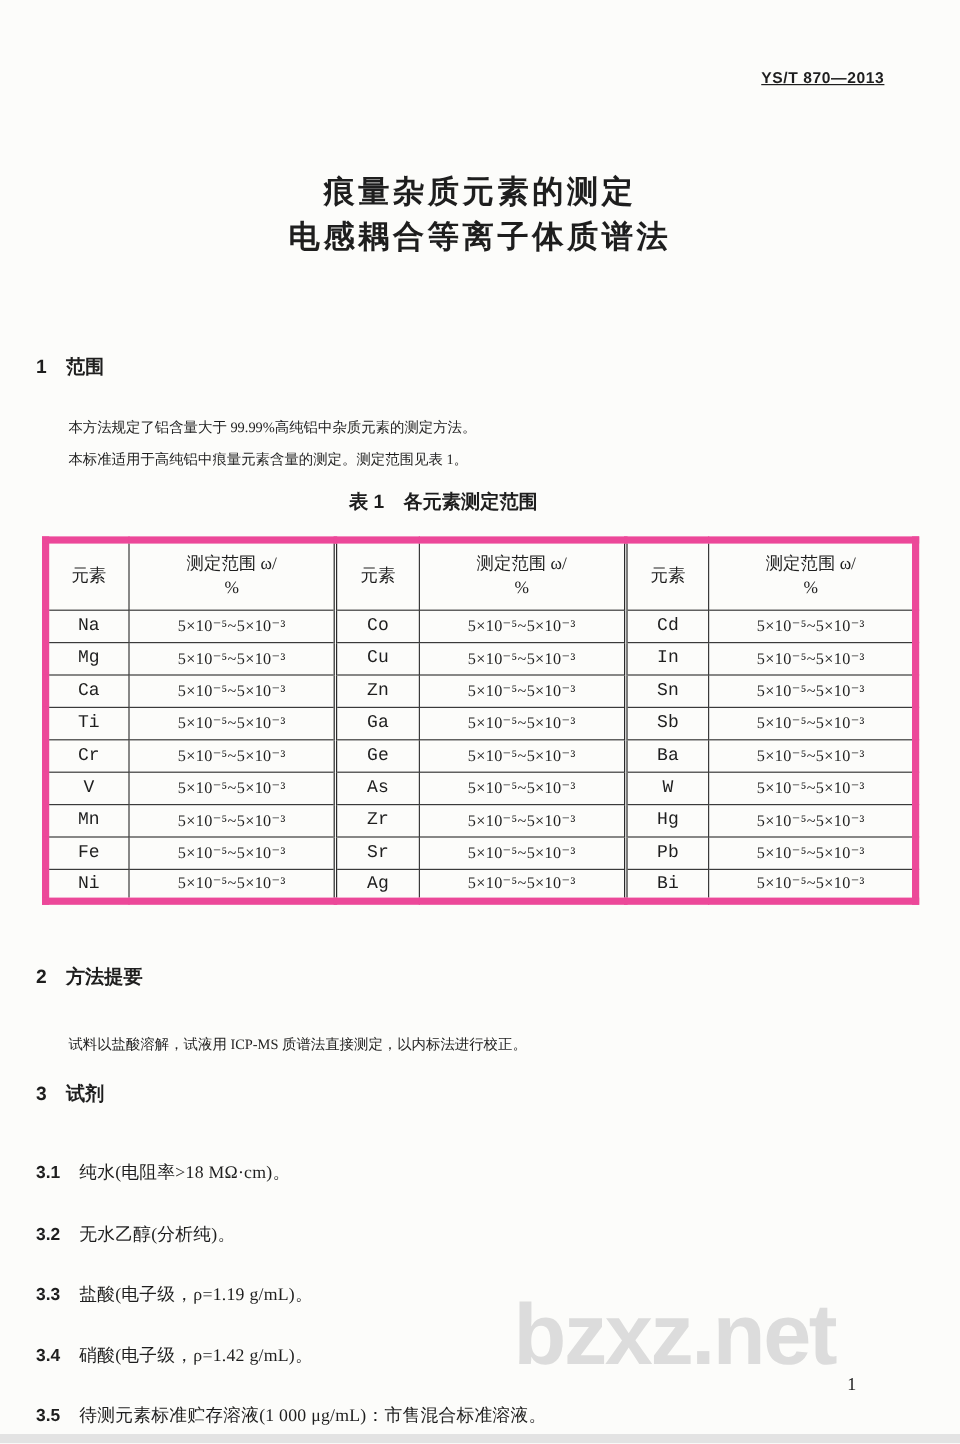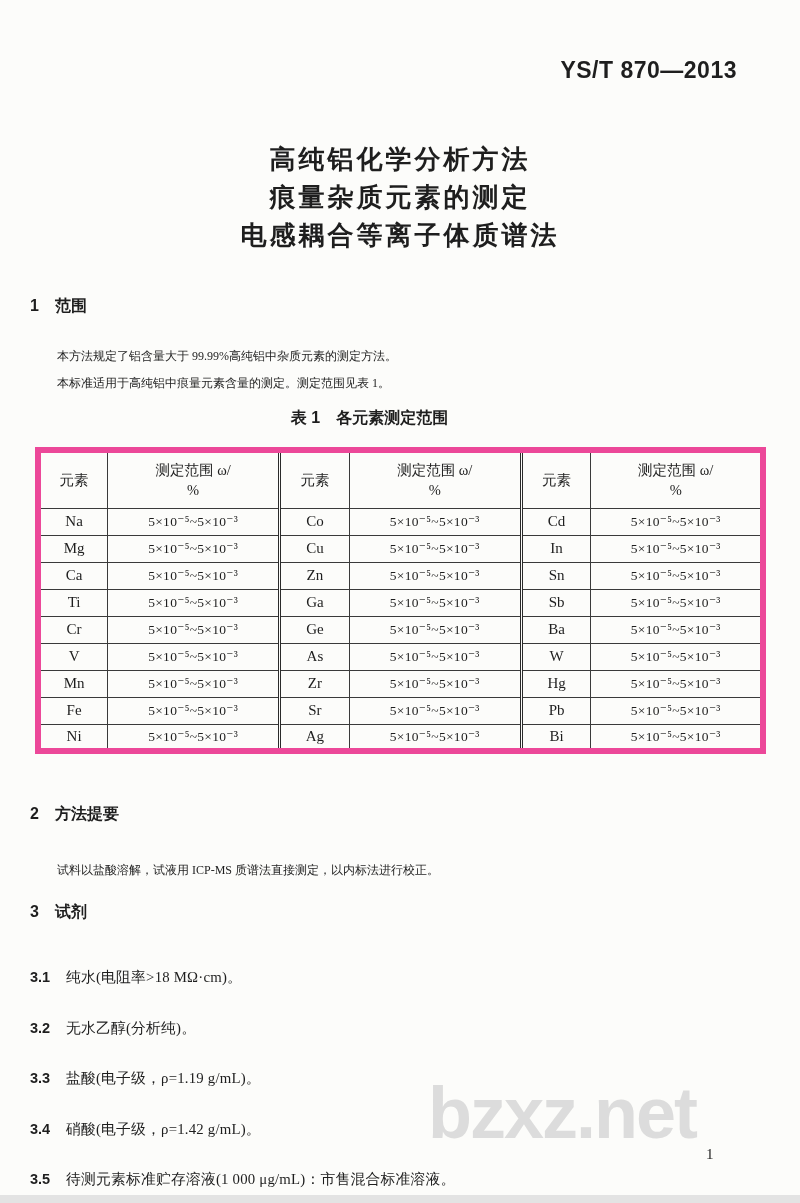--- a/index.html
+++ b/index.html
@@ -18,21 +18,21 @@
   .watermark {
     position: absolute; top: 1072px; left: 428px; z-index: 0;
     font-family: "Liberation Sans", "DejaVu Sans", sans-serif;
     font-weight: bold; font-size: 72px; letter-spacing: -2px;
     color: var(--watermark); opacity: 0.75; user-select: none;
   }
   .content { position: relative; z-index: 1; }
   .std-code {
     position: absolute; top: 57px; right: 63px;
     font-family: "Liberation Sans", "DejaVu Sans", sans-serif;
-    font-weight: bold; font-size: 23px; letter-spacing: 0.5px;
+    font-weight: bold; font-size: 13px; letter-spacing: 0.5px; text-decoration: underline;
   }
   .doc-title {
     position: absolute; top: 140px; left: 0; width: 800px;
     text-align: center;
     font-family: "Liberation Sans", "DejaVu Sans", sans-serif;
     font-weight: bold; font-size: 26px; line-height: 38px; letter-spacing: 3px;
   }
   .sec-heading {
     position: absolute; left: 30px;
     font-family: "Liberation Sans", "DejaVu Sans", sans-serif;
@@ -60,21 +60,21 @@
   }
   table.tbl col.c-el { width: 9.6%; }
   table.tbl col.c-rg { width: 23.73%; }
   table.tbl th, table.tbl td {
     border: 1px solid var(--line);
     text-align: center; vertical-align: middle;
     font-weight: normal;
   }
   table.tbl th { height: 58px; font-size: 14.5px; line-height: 20px; }
   table.tbl td { height: 27px; }
-  table.tbl td.el { font-size: 15px; }
+  table.tbl td.el { font-size: 15px; font-family: Liberation Mono, monospace; }
   table.tbl td.rg { font-size: 13.5px; letter-spacing: 0.3px; text-align: center; }
   table.tbl th:nth-child(3), table.tbl td:nth-child(3),
   table.tbl th:nth-child(5), table.tbl td:nth-child(5) {
     border-left: 3px double #2a2a2a;
   }
   .reagents { position: absolute; top: 944px; left: 30px; width: 745px; z-index: 2; }
   .reagent { height: 26.6px; white-space: nowrap; font-size: 14.8px; margin-top: 24px; }
   .rnum {
     display: inline-block; min-width: 36px;
     font-family: "Liberation Sans", "DejaVu Sans", sans-serif;
@@ -92,21 +92,20 @@
 
 <div class="page">
 
   <div class="watermark">bzxz.net</div>
 
   <div class="content">
 
     <div class="std-code">YS/T 870—2013</div>
 
     <div class="doc-title">
-      <div>高纯铝化学分析方法</div>
       <div>痕量杂质元素的测定</div>
       <div>电感耦合等离子体质谱法</div>
     </div>
 
     <div class="sec-heading s1">1　范围</div>
     <div class="para p1">本方法规定了铝含量大于 99.99%高纯铝中杂质元素的测定方法。</div>
     <div class="para p2">本标准适用于高纯铝中痕量元素含量的测定。测定范围见表 1。</div>
 
     <div class="tbl-caption">表 1　各元素测定范围</div>
 

